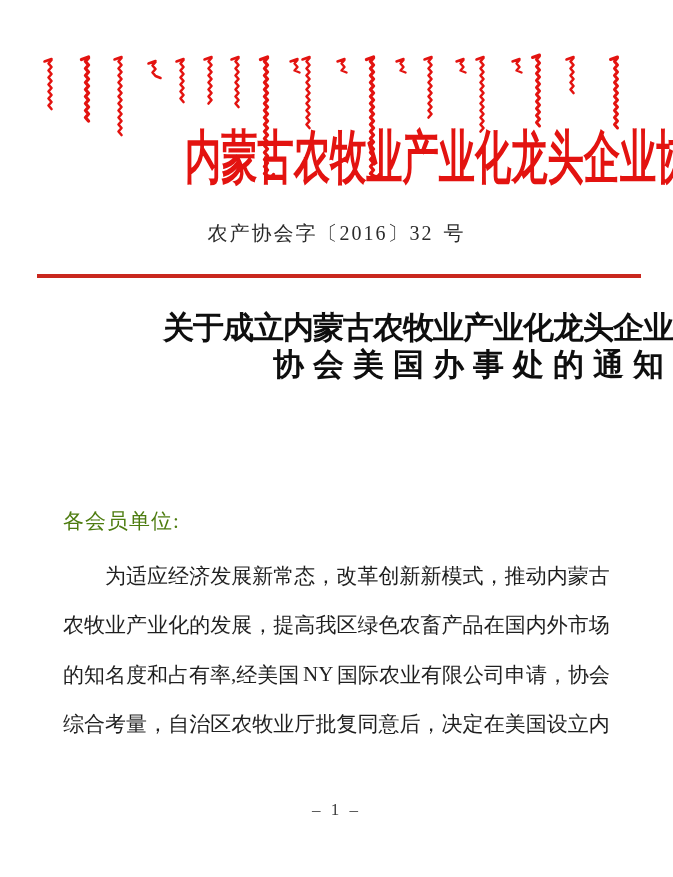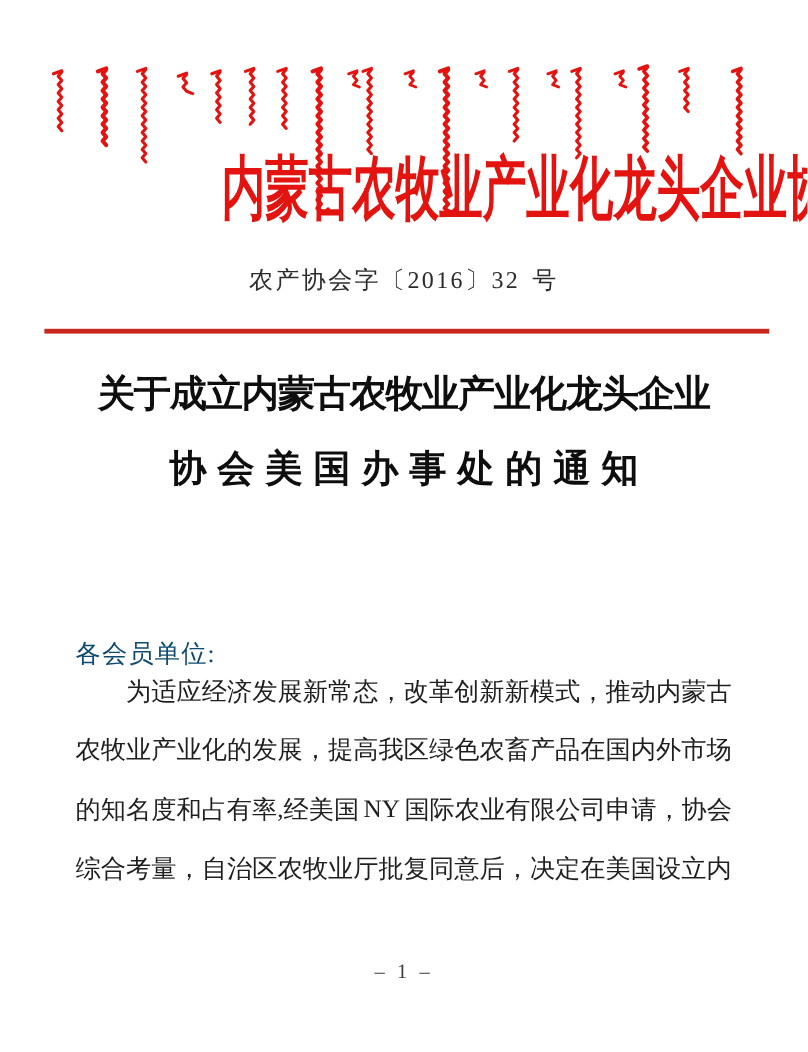--- a/index.html
+++ b/index.html
@@ -38,36 +38,35 @@
     font-size: 20px; color: #2b2b2b;
     letter-spacing: 2px; word-spacing: 3px;
   }
   .red-rule {
     position: absolute; top: 274px; left: 37px;
     width: 604px; height: 4px;
     background: var(--rule-red, #c9271e);
   }
   .doc-title {
     position: absolute; top: 309px; left: 0;
-    width: 100%; text-align: center;
+    width: 100%; text-align: right;
     font-weight: bold; color: #0e0e0e;
   }
   .title-line1 {
     font-size: 31px; line-height: 37px;
     letter-spacing: -1px;
   }
   .title-line2 {
     font-size: 31px; line-height: 37px;
-    margin-top: 26px;
     letter-spacing: 9px; text-indent: 9px;
   }
   .salutation {
     position: absolute; top: 507px; left: 63px;
     font-size: 21px; line-height: 28px;
-    color: #0c4a6e; letter-spacing: 1px; margin-top: 24px;
+    color: #4d7c0f; letter-spacing: 1px;
   }
   .paragraph {
     position: absolute; top: 551px; left: 63px;
     width: 547px;
     font-size: 21px; color: #1f1f1f;
   }
   .para-line {
     height: 49.5px;
     display: flex; align-items: center;
   }

